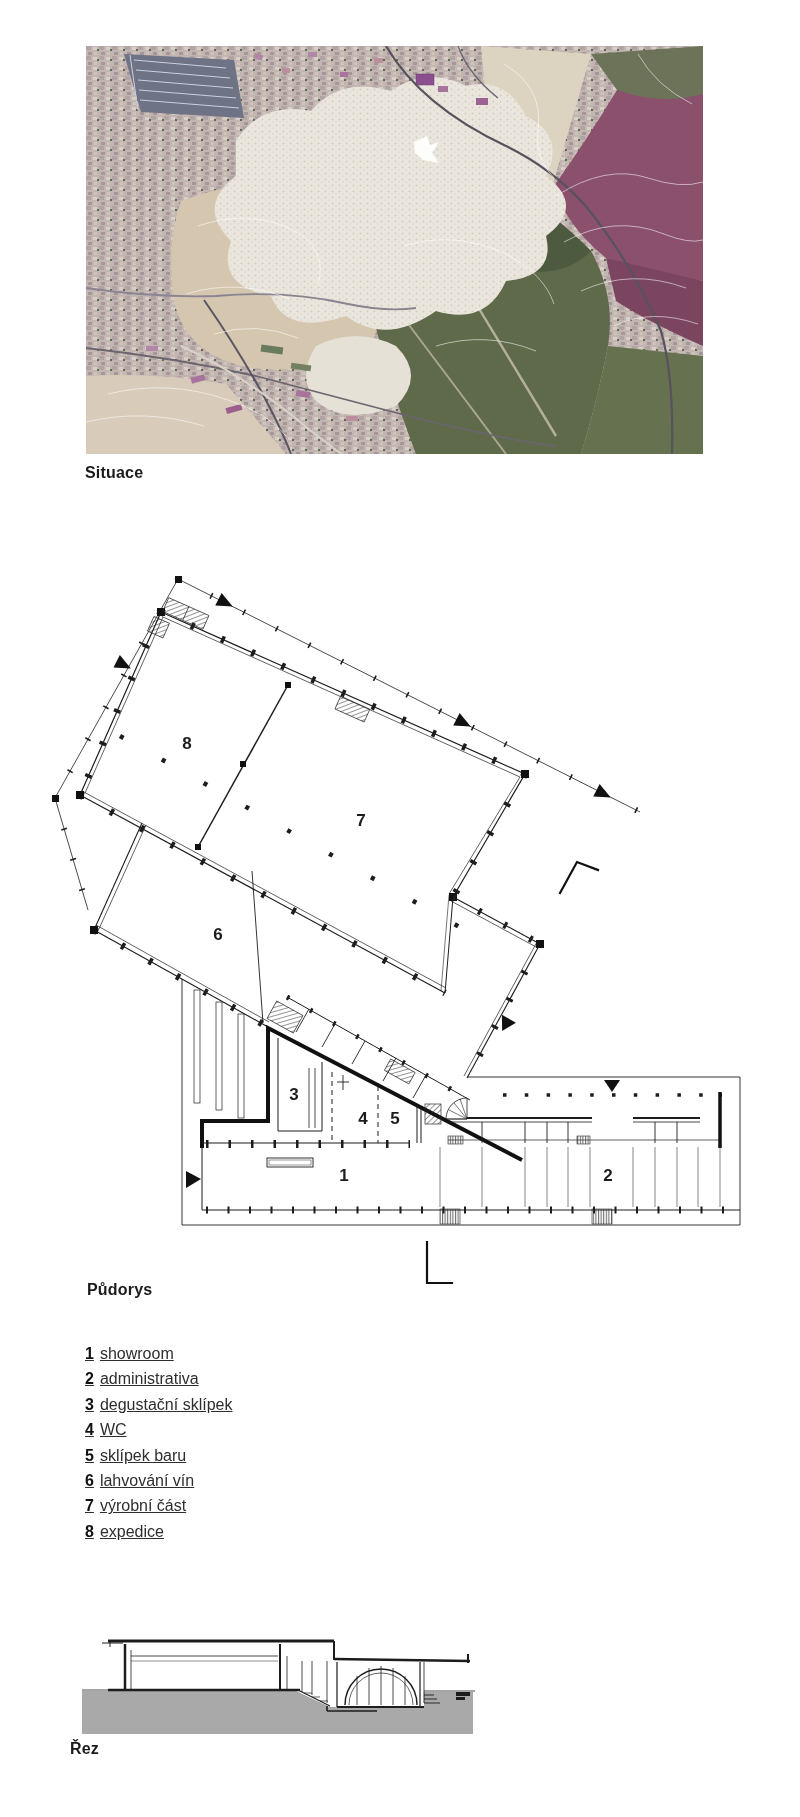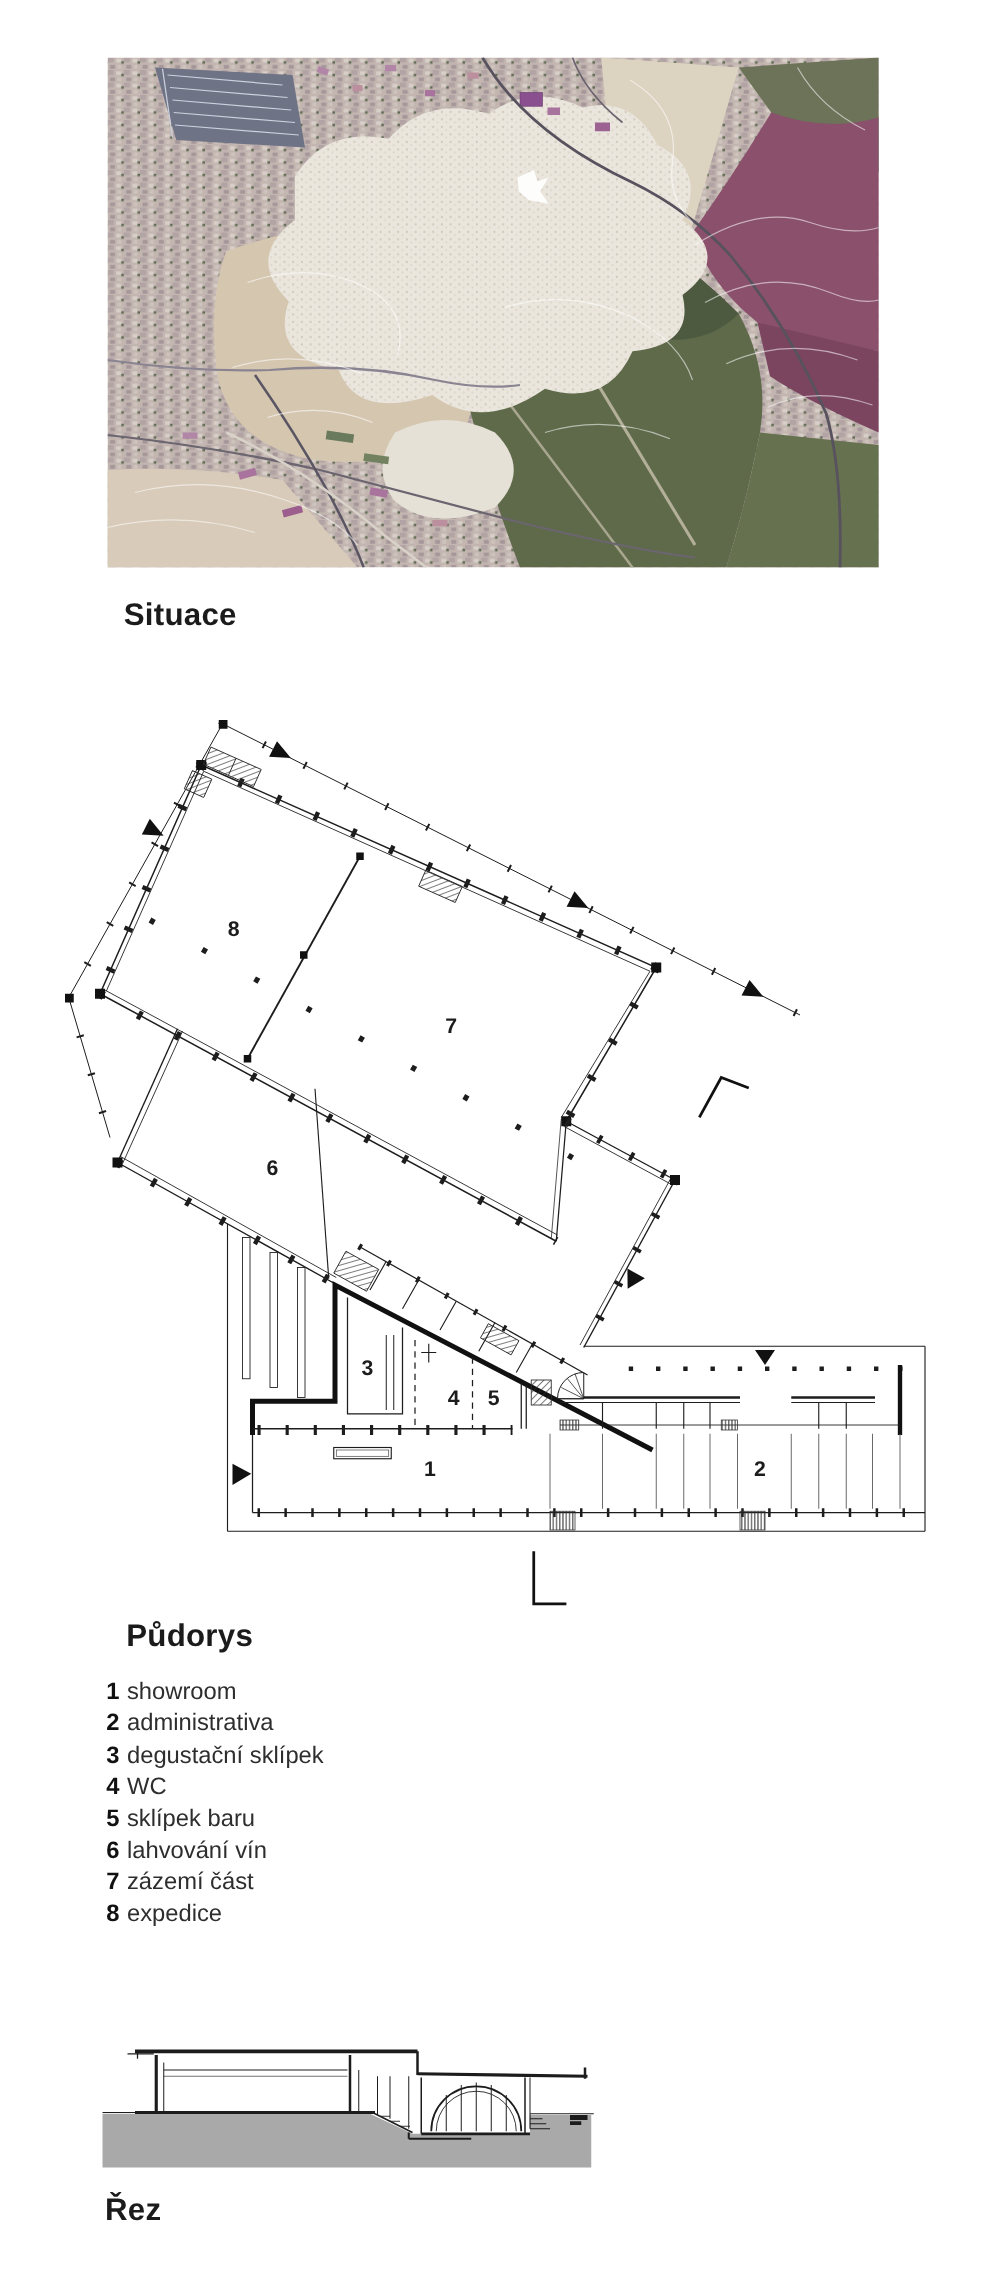--- a/index.html
+++ b/index.html
@@ -1,20 +1,20 @@
 <!DOCTYPE html>
 <html><head>
 <meta charset="utf-8">
 <style>
   html,body{margin:0;padding:0;background:#ffffff;}
   .page{position:relative;width:800px;height:1817px;background:#fff;overflow:hidden;
         font-family:"Liberation Sans", sans-serif;color:#1c1c1c;}
   .fig{position:absolute;}
-  h2.cap{position:absolute;margin:14px;font-size:25px;font-weight:700;letter-spacing:.2px;color:#1b1b1b;}
-  .legend{position:absolute;left:85px;top:1341px;font-size:19px;line-height:25.4px;color:#2e2e2e;}
+  h2.cap{position:absolute;margin:0;font-size:16px;font-weight:700;letter-spacing:.2px;color:#1b1b1b;}
+  .legend{position:absolute;left:85px;top:1341px;font-size:16px;line-height:25.4px;color:#2e2e2e;text-decoration:underline;}
   .legend .row{white-space:nowrap;}
   .legend .lnum{font-weight:700;color:#111;margin-right:6px;}
   svg{display:block;}
 </style>
 </head>
 <body>
 
 <div class="page">
 
   <svg class="fig" style="left:86px;top:46px" width="617" height="408" viewBox="0 0 617 408">
@@ -281,21 +281,21 @@
 
   <h2 class="cap" style="left:87px;top:1281px">Půdorys</h2>
 
   <div class="legend">
     <div class="row"><span class="lnum">1</span><span>showroom</span></div>
     <div class="row"><span class="lnum">2</span><span>administrativa</span></div>
     <div class="row"><span class="lnum">3</span><span>degustační sklípek</span></div>
     <div class="row"><span class="lnum">4</span><span>WC</span></div>
     <div class="row"><span class="lnum">5</span><span>sklípek baru</span></div>
     <div class="row"><span class="lnum">6</span><span>lahvování vín</span></div>
-    <div class="row"><span class="lnum">7</span><span>zázemí část</span></div>
+    <div class="row"><span class="lnum">7</span><span>výrobní část</span></div>
     <div class="row"><span class="lnum">8</span><span>expedice</span></div>
   </div>
 
   <svg class="fig" style="left:0;top:1600px" width="800" height="217" viewBox="0 1600 800 217">
 
     <path d="M82,1691 L296,1691 L330,1707 L424,1707 L424,1692 L473,1692 L473,1734 L82,1734 Z" fill="#a9a9a9"></path>
     <g stroke="#1c1c1c" fill="none">
 
       <path d="M108,1641 H334" stroke-width="3"></path>
       <path d="M102,1643 H123" stroke-width="1"></path>

